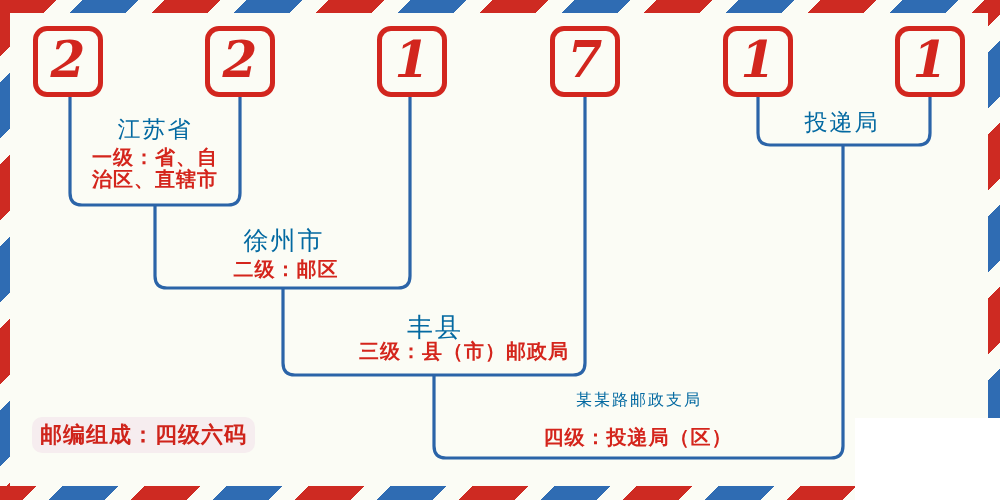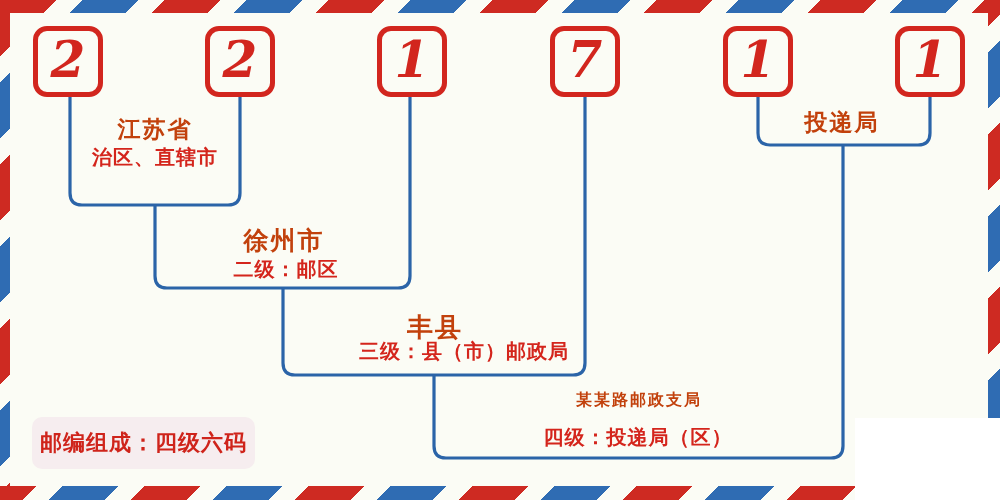--- a/index.html
+++ b/index.html
@@ -73,22 +73,22 @@
 
   
   .lbl {
     position: absolute;
     transform: translateX(-50%);
     white-space: nowrap;
     text-align: center;
   }
   .place {
     font-family: "DejaVu Serif", serif;
-    font-weight: 700;
-    color: #c2410c;
+    font-weight: 400;
+    color: #0369a1;
     letter-spacing: 2px;
   }
   .desc {
     font-family: "DejaVu Sans", sans-serif;
     font-weight: 700;
     color: #d4251c;
     font-size: 20px;
     letter-spacing: 1px;
   }
   .lbl-province      { left: 155px; top: 114px; font-size: 23px; }
@@ -99,21 +99,21 @@
   .lbl-county        { left: 435px; top: 310px; font-size: 26px; }
   .lbl-county-desc   { left: 464px; top: 338px; }
   .lbl-branch        { left: 639px; top: 390px; font-size: 16px; }
   .lbl-branch-desc   { left: 638px; top: 424px; }
   .lbl-delivery      { left: 842px; top: 107px; font-size: 23px; }
 
   
   .badge {
     position: absolute;
     left: 32px; top: 417px;
-    width: 223px; height: 52px;
+    width: 223px; height: 36px;
     background: #f6edef;
     border-radius: 10px;
     display: flex;
     align-items: center;
     justify-content: center;
   }
   .badge-text {
     font-family: "DejaVu Serif", serif;
     font-weight: 700;
     font-size: 22px;
@@ -157,20 +157,21 @@
   </div>
   <div class="digit-box b5">
     <span class="digit">1</span>
   </div>
   <div class="digit-box b6">
     <span class="digit">1</span>
   </div>
 
   <div class="lbl place lbl-province">江苏省</div>
   <div class="lbl desc lbl-province-desc">
+    <span>一级：省、自</span>
     <span>治区、直辖市</span>
   </div>
 
   <div class="lbl desc lbl-city-desc">二级：邮区</div>
   <div class="lbl place lbl-city">徐州市</div>
 
   <div class="lbl place lbl-county">丰县</div>
   <div class="lbl desc lbl-county-desc">三级：县（市）邮政局</div>
 
   <div class="lbl place lbl-branch">某某路邮政支局</div>

